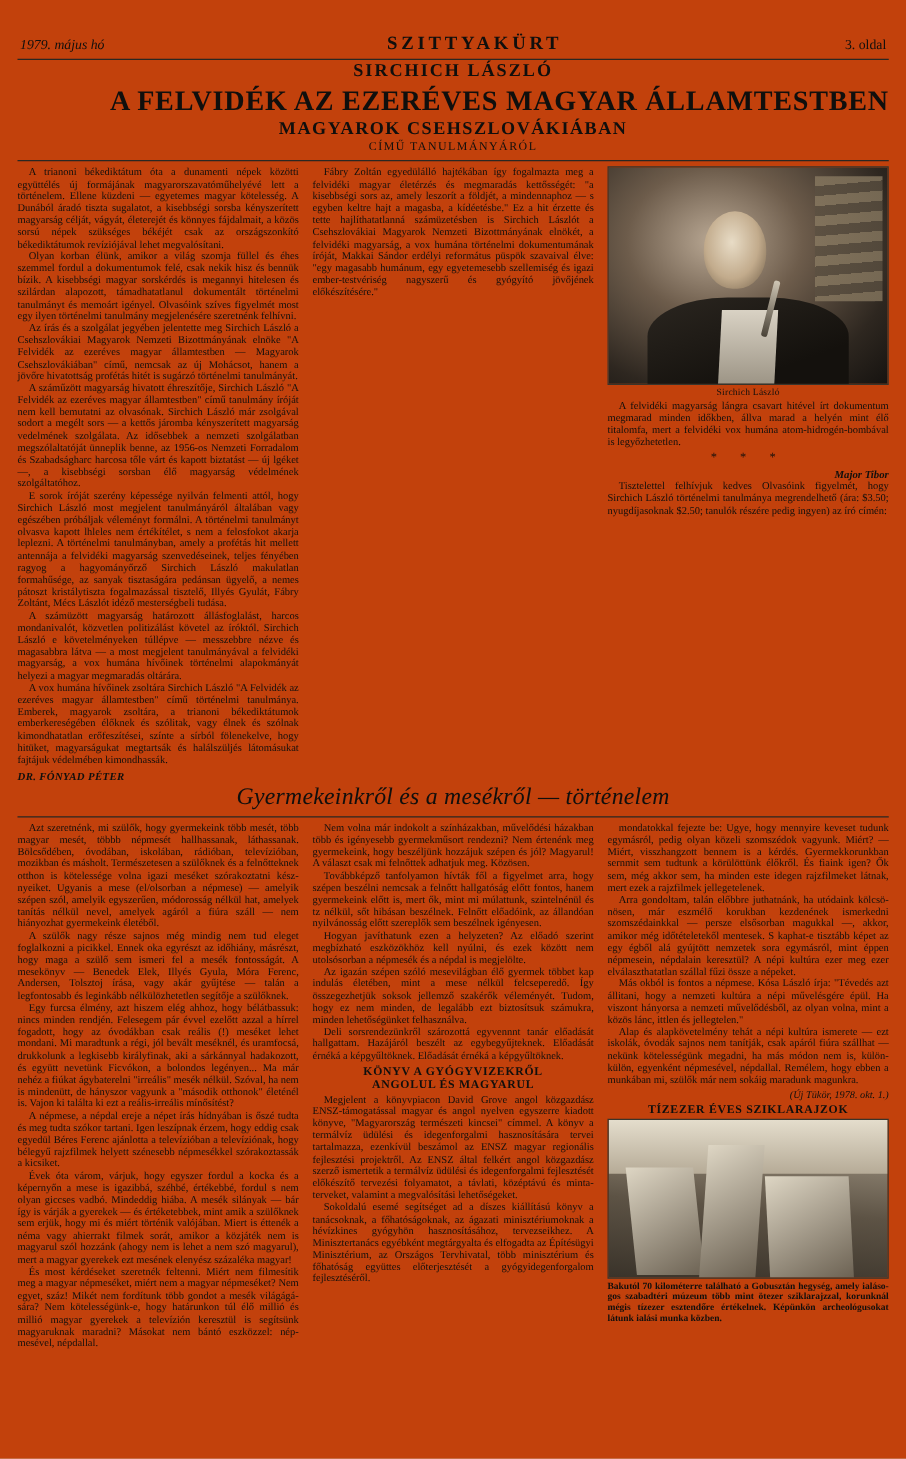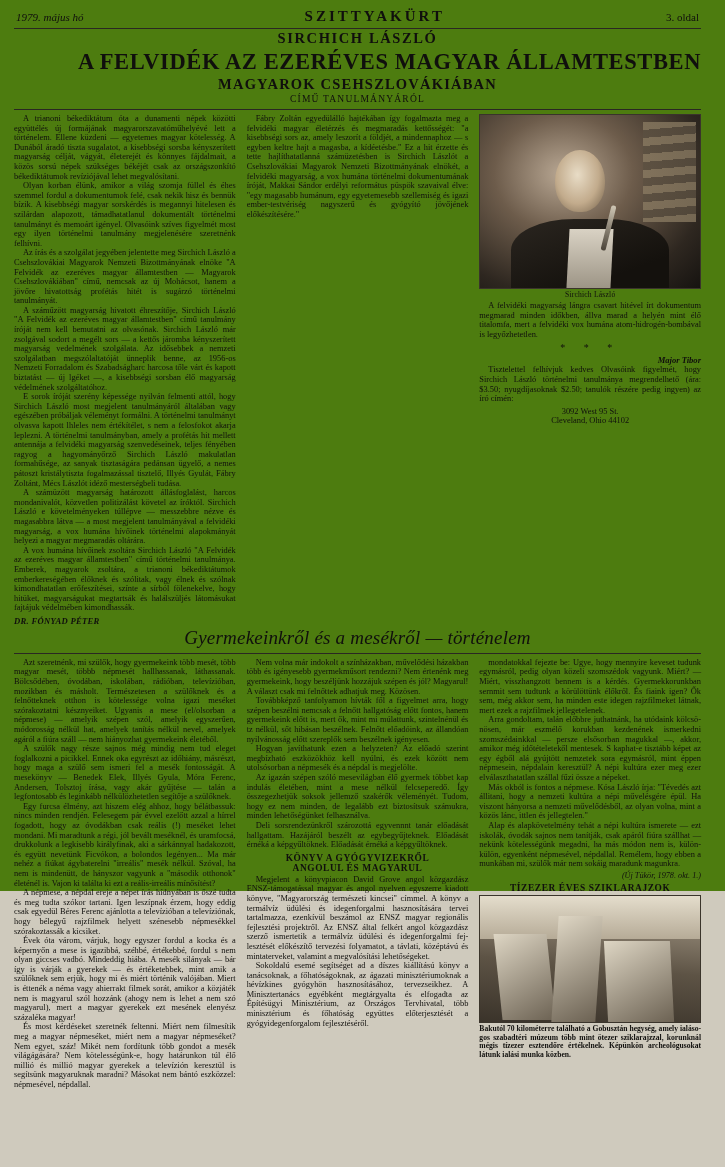--- a/index.html
+++ b/index.html
@@ -9,38 +9,39 @@
     width: 725px;
     height: 1167px;
     background: #cfcabd;
     font-family: "Liberation Serif", serif;
     color: #100f0d;
     overflow: hidden;
   }
   .page {
     position: relative;
     width: 725px;
-    height: 891px;
-    background: #4d7c0f;
-    padding: 8px 24px 6px 14px;
+    height: 1167px;
+    background: #c2410c;
+    padding: 8px 14px 6px 14px;
   }
   
   .masthead {
     display: flex;
     align-items: baseline;
     justify-content: space-between;
     font-size: 11px;
     padding: 0 2px 1px 2px;
   }
   .masthead .issue-date { font-style: italic; }
   .masthead .paper-name {
     font-family: "Liberation Serif", serif;
     font-weight: bold;
     font-size: 15px;
     letter-spacing: 3px;
+    margin-top: 19px;
   }
   .masthead .page-number { font-weight: normal; }
   .rule-thin { border-top: 1px solid #2a2722; margin: 2px 0 0 0; }
 
   
   .headline-block { text-align: center; padding: 1px 0 2px 0; }
   .headline-author {
     font-size: 14.5px;
     letter-spacing: 1.6px;
     font-weight: bold;
@@ -239,24 +240,20 @@
           <div class="figure-body"></div>
           <div class="figure-shirt"></div>
           <div class="mic"></div>
         </div>
         <div class="photo-caption">Sirchich László</div>
       </div>
       <p class="body">A felvidéki magyarság lángra csavart hitével írt dokumentum meg­marad minden időkben, állva marad a helyén mint élő titalomfa, mert a felvidéki vox humána atom-hidro­gén-bombával is legyőzhetetlen.</p>
       <div class="stars">* * *</div>
       <div class="sig">Major Tibor</div>
       <p class="body">Tisztelettel felhívjuk kedves Olvasóink figyelmét, hogy Sirchich László történelmi tanulmánya meg­rendelhető (ára: $3.50; nyugdíjasoknak $2.50; tanulók részére pedig ingyen) az író címén:</p>
-      <div class="addr">
-        <div>3092 West 95 St.</div>
-        <div>Cleveland, Ohio 44102</div>
-      </div>
     </div>
   </div>
 
   <div class="byline-small">DR. FÓNYAD PÉTER</div>
   <div class="feature-title">Gyermekeinkről  és a mesékről — történelem</div>
   <div class="rule-feature"></div>
 
   <div class="cols3">
     <div class="col">
       <p class="body">Azt szeretnénk, mi szülők, hogy gyermekeink több mesét, több magyar mesét, többb népmesét hallhassanak, láthassanak. Bölcsődében, óvodában, iskolában, rádióban, televízióban, mozikban és másholt. Természetesen a szülőknek és a felnőtteknek otthon is kötelessége volna igazi meséket szórakoztatni kész­nyeiket. Ugyanis a mese (el/olsorban a népmese) — amelyik szépen szól, amelyik egyszerűen, módorosság nélkül hat, amelyek tanítás nélkül nevel, amelyek agáról a fiúra száll — nem hiányozhat gyermekeink életé­ből.</p>

